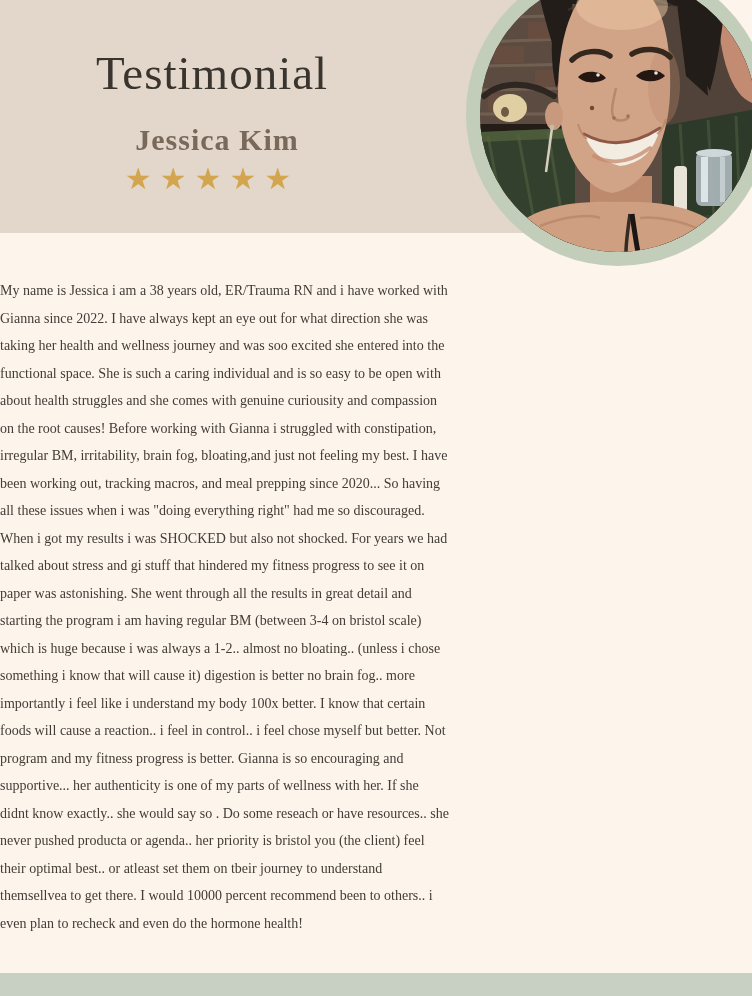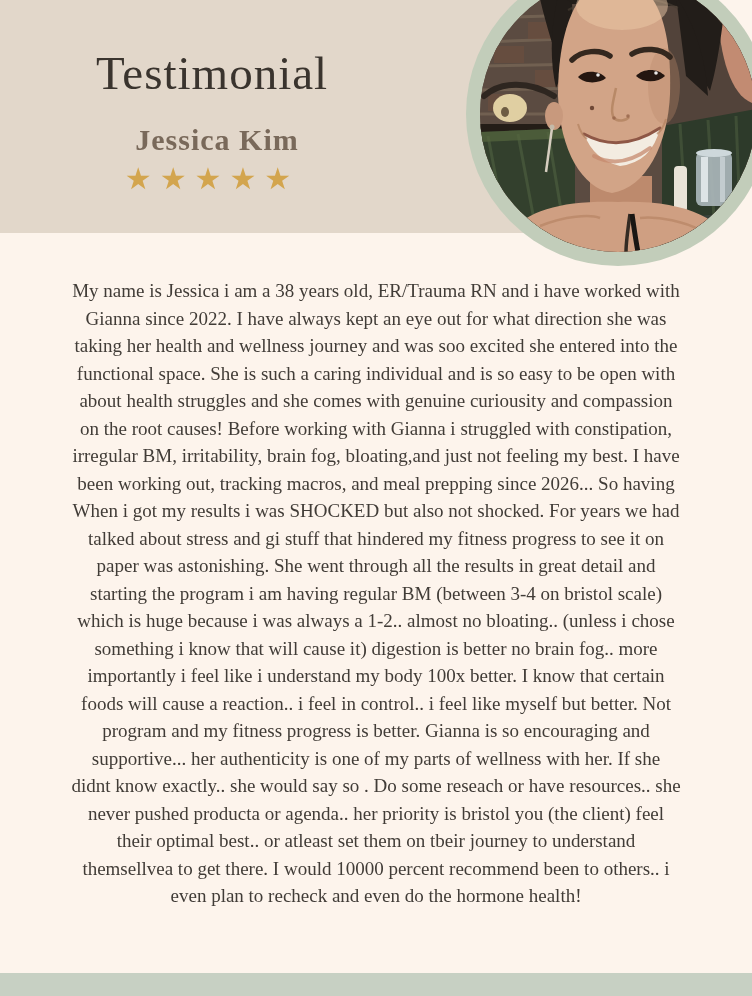--- a/index.html
+++ b/index.html
@@ -35,22 +35,22 @@
   .photo-inner {
     position:absolute; left:14px; top:14px; width:276px; height:276px;
     border-radius:50%; overflow:hidden; background:#5a4a40;
   }
   .photo-inner svg { display:block; width:276px; height:276px; }
   .body-area {
     position:absolute; top:233px; left:0; right:0; bottom:23px;
     background:#fdf4ec; padding-top:44px; box-sizing:border-box;
   }
   .t-line {
-    font-size:19px; line-height:27.5px; color:#413c37;
-    text-align:center; white-space:nowrap;
+    font-size:14px; line-height:27.5px; color:#413c37;
+    text-align:left; white-space:nowrap;
   }
   .footer-band {
     position:absolute; bottom:0; left:0; width:752px; height:23px;
     background:#c7d0c3;
   }
 </style>
 </head>
 <body>
 
 <div class="page">
@@ -179,29 +179,30 @@
 
   <div class="body-area">
     <div>
         <div class="t-line">My name is Jessica i am a 38 years old, ER/Trauma RN and i have worked with</div>
         <div class="t-line">Gianna since 2022. I have always kept an eye out for what direction she was</div>
         <div class="t-line">taking her health and wellness journey and was soo excited she entered into the</div>
         <div class="t-line">functional space. She is such a caring individual and is so easy to be open with</div>
         <div class="t-line">about health struggles and she comes with genuine curiousity and compassion</div>
         <div class="t-line">on the root causes! Before working with Gianna i struggled with constipation,</div>
         <div class="t-line">irregular BM, irritability, brain fog, bloating,and just not feeling my best. I have</div>
-        <div class="t-line">been working out, tracking macros, and meal prepping since 2026... So having</div>
+        <div class="t-line">been working out, tracking macros, and meal prepping since 2020... So having</div>
+        <div class="t-line">all these issues when i was "doing everything right" had me so discouraged.</div>
         <div class="t-line">When i got my results i was SHOCKED but also not shocked. For years we had</div>
         <div class="t-line">talked about stress and gi stuff that hindered my fitness progress to see it on</div>
         <div class="t-line">paper was astonishing. She went through all the results in great detail and</div>
         <div class="t-line">starting the program i am having regular BM (between 3-4 on bristol scale)</div>
         <div class="t-line">which is huge because i was always a 1-2.. almost no bloating.. (unless i chose</div>
         <div class="t-line">something i know that will cause it) digestion is better no brain fog.. more</div>
         <div class="t-line">importantly i feel like i understand my body 100x better. I know that certain</div>
-        <div class="t-line">foods will cause a reaction.. i feel in control.. i feel like myself but better. Not</div>
+        <div class="t-line">foods will cause a reaction.. i feel in control.. i feel chose myself but better. Not</div>
         <div class="t-line">program and my fitness progress is better. Gianna is so encouraging and</div>
         <div class="t-line">supportive... her authenticity is one of my parts of wellness with her. If she</div>
         <div class="t-line">didnt know exactly.. she would say so . Do some reseach or have resources.. she</div>
         <div class="t-line">never pushed producta or agenda.. her priority is bristol you (the client) feel</div>
         <div class="t-line">their optimal best.. or atleast set them on tbeir journey to understand</div>
         <div class="t-line">themsellvea to get there. I would 10000 percent recommend been to others.. i</div>
         <div class="t-line">even plan to recheck and even do the hormone health!</div>
       </div>
   </div>
 

